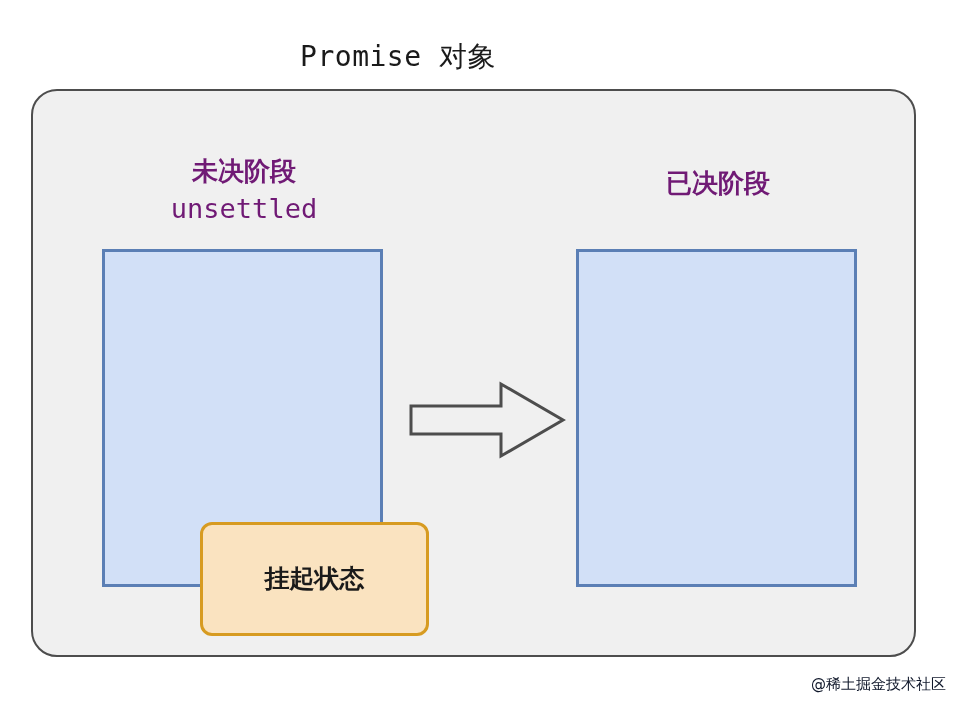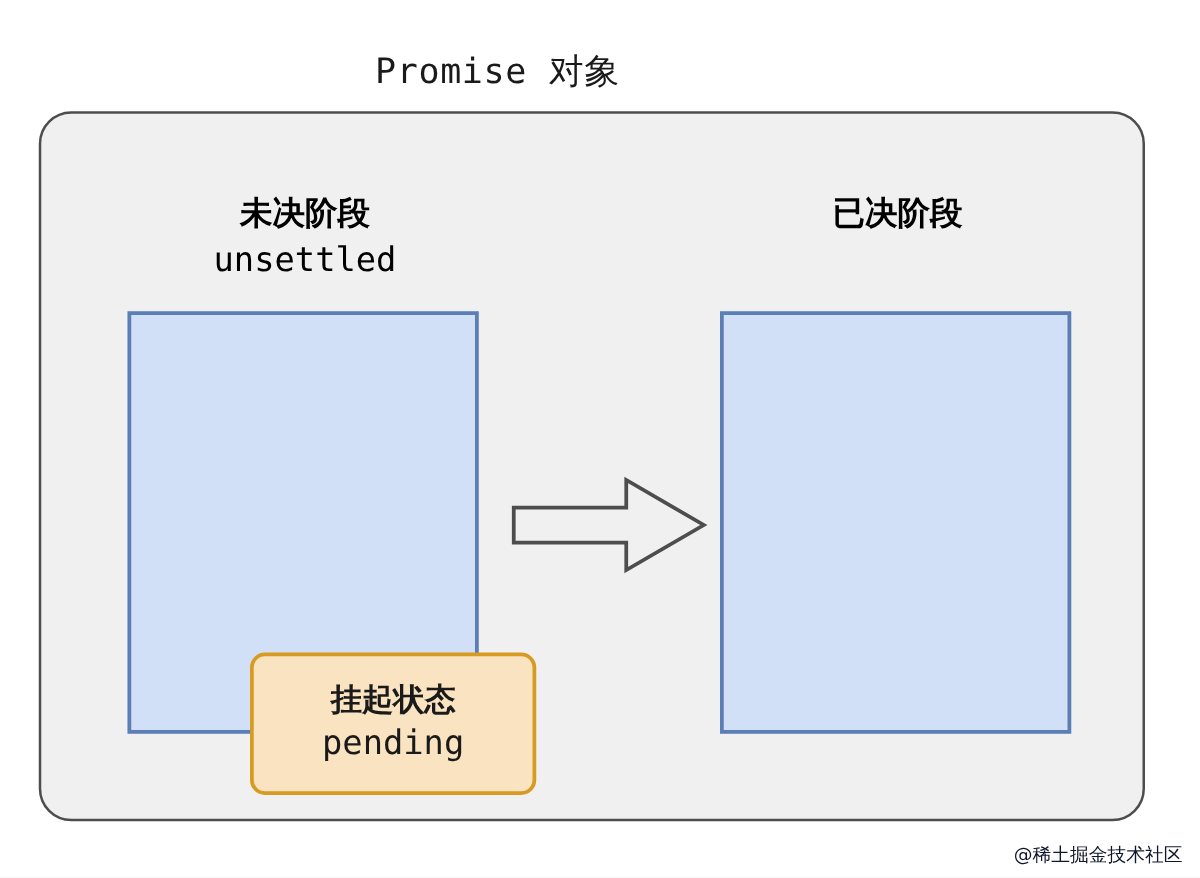--- a/index.html
+++ b/index.html
@@ -43,21 +43,21 @@
     background: #f0f0f0;
     border: 2px solid #4d4d4d;
     border-radius: 26px;
     box-sizing: border-box;
   }
 
   
   .phase-heading {
     position: absolute;
     text-align: center;
-    color: #000000;
+    color: #701a75;
   }
   .phase-heading .cn {
     display: block;
     font-family: "DejaVu Sans", sans-serif;
     font-size: 26px;
     font-weight: 600;
     line-height: 1.25;
     white-space: pre;
   }
   .phase-heading .en {
@@ -152,29 +152,28 @@
 
   <div class="diagram-title">Promise 对象</div>
 
   <div class="promise-container">
 
     <div class="phase-heading" id="unsettled-heading" style="left:71px; top:64px;">
       <span class="cn">未决阶段</span>
       <span class="en">unsettled</span>
     </div>
 
-    <div class="phase-heading" id="settled-heading" style="left:545px; top:64px;">
+    <div class="phase-heading" id="settled-heading" style="left:545px; top:76px;">
       <span class="cn">已决阶段</span>
     </div>
 
     <div class="phase-box" id="unsettled-box" style="left:69px; top:158px;">
 
       <div class="state-box" id="pending-box" style="left:95px; top:270px;">
         <span class="cn">挂起状态</span>
-        <span class="en">pending</span>
       </div>
     </div>
 
     <div class="phase-box" id="settled-box" style="left:543px; top:158px;">
 
       
 
       
     </div>
 

